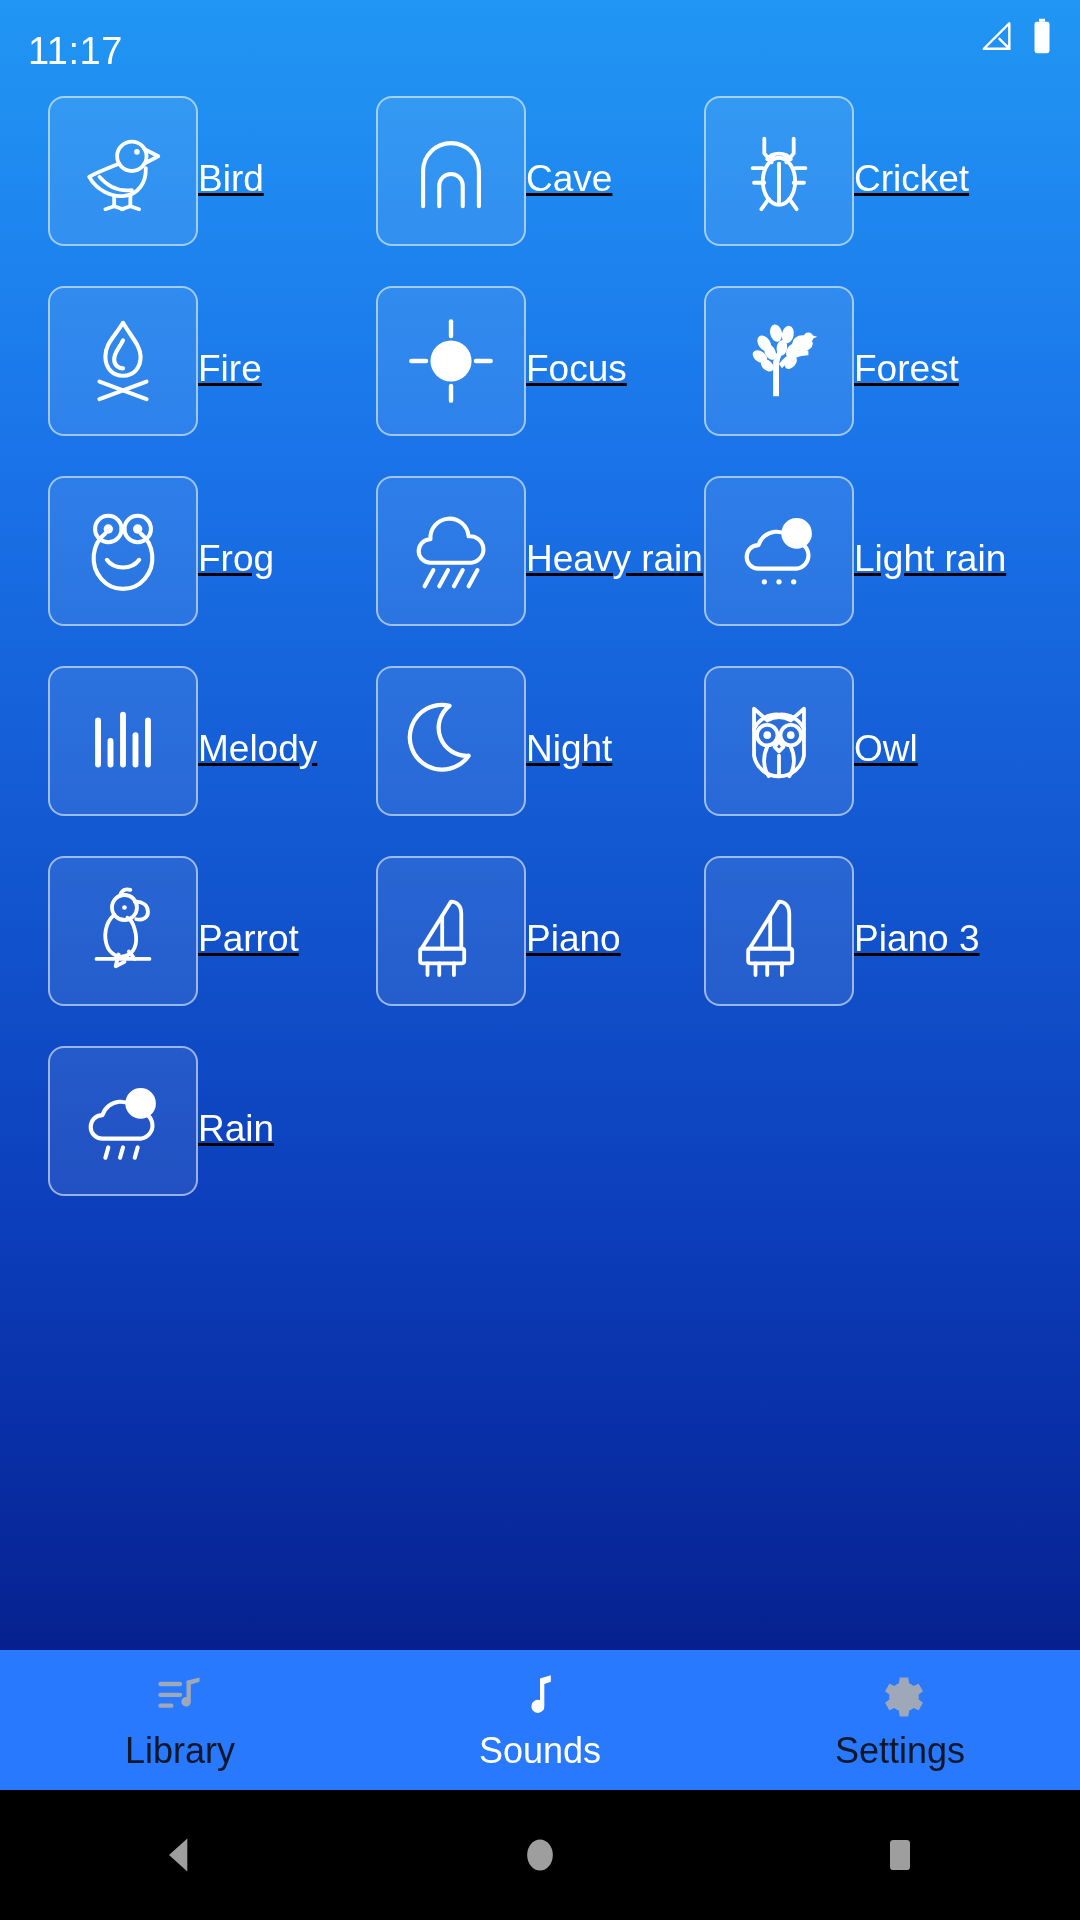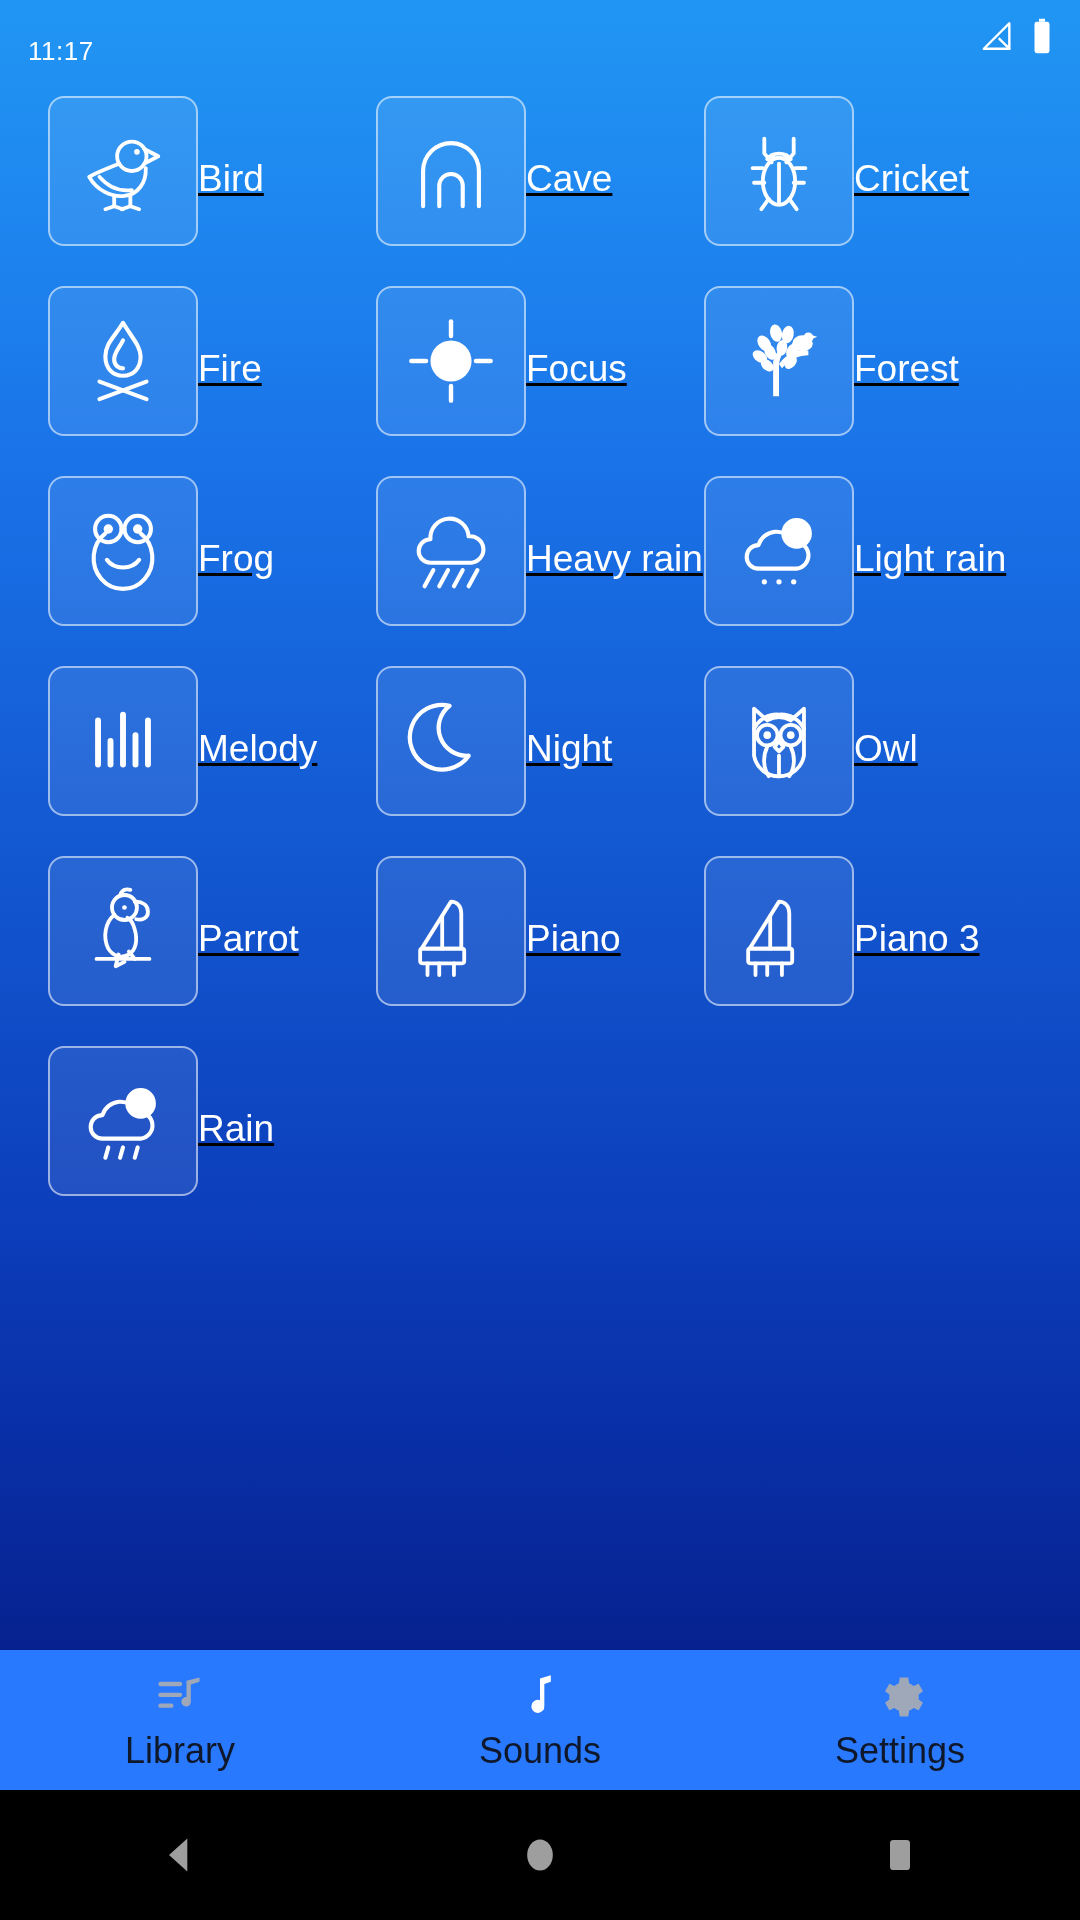--- a/index.html
+++ b/index.html
@@ -25,21 +25,21 @@
       #03106e 100%);
   }
 
   
   #statusbar {
     height:72px; flex:0 0 72px;
     display:flex; align-items:center; justify-content:space-between;
     padding:0 26px 0 28px;
   }
   #statusbar .clock {
-    color:#fff; font-size:26px; letter-spacing:0.5px;margin-top:31px;
+    color:#fff; font-size:38px; letter-spacing:0.5px;margin-top:31px;
   }
   #statusbar .sysicons { display:flex; align-items:center; gap:14px; }
 
   
   #grid-wrap {
     flex:1 1 auto;
     overflow:hidden;
     position:relative;
   }
   #grid {
@@ -76,21 +76,21 @@
     align-items:center;
   }
   .tab {
     flex:1 1 0;
     display:flex; flex-direction:column;
     align-items:center; justify-content:center;
     gap:10px;
   }
   .tab svg { display:block; }
   .tab-label { font-size:36px; line-height:1; }
-  .tab.active .tab-label { color:#0f172a; }
+  .tab.active .tab-label { color:#ffffff; }
   .tab.inactive .tab-label { color:#0f172a; }
 
   
   #sysnav {
     flex:0 0 130px; height:130px;
     background:#000;
     display:flex; align-items:center; justify-content:space-around;
   }
   .navbtn { display:flex; align-items:center; justify-content:center; width:160px; height:130px; }
 </style>

